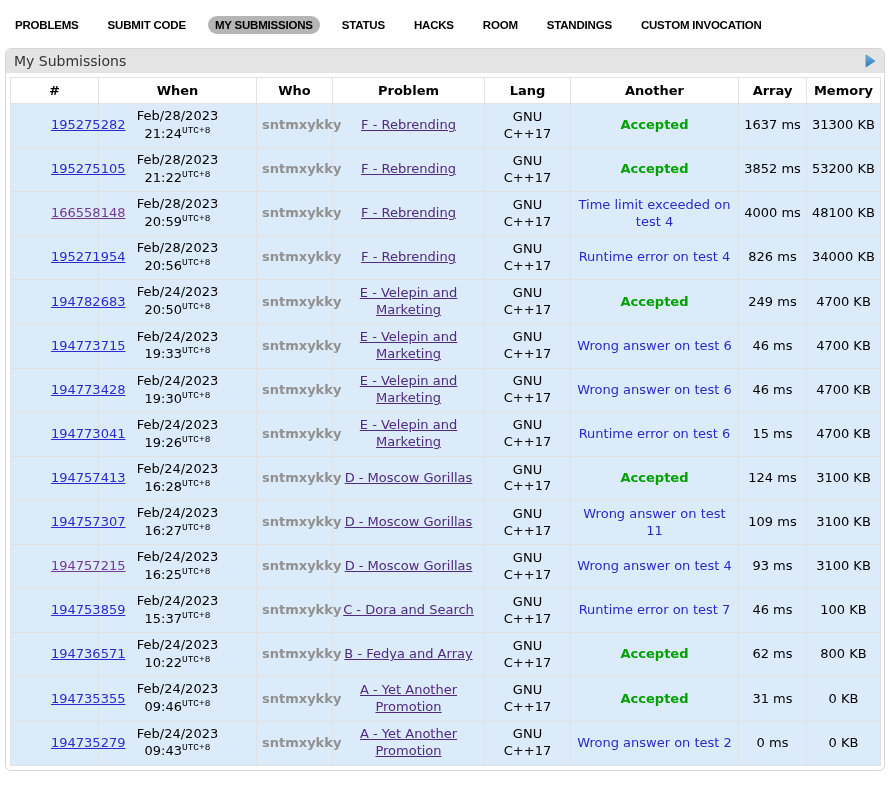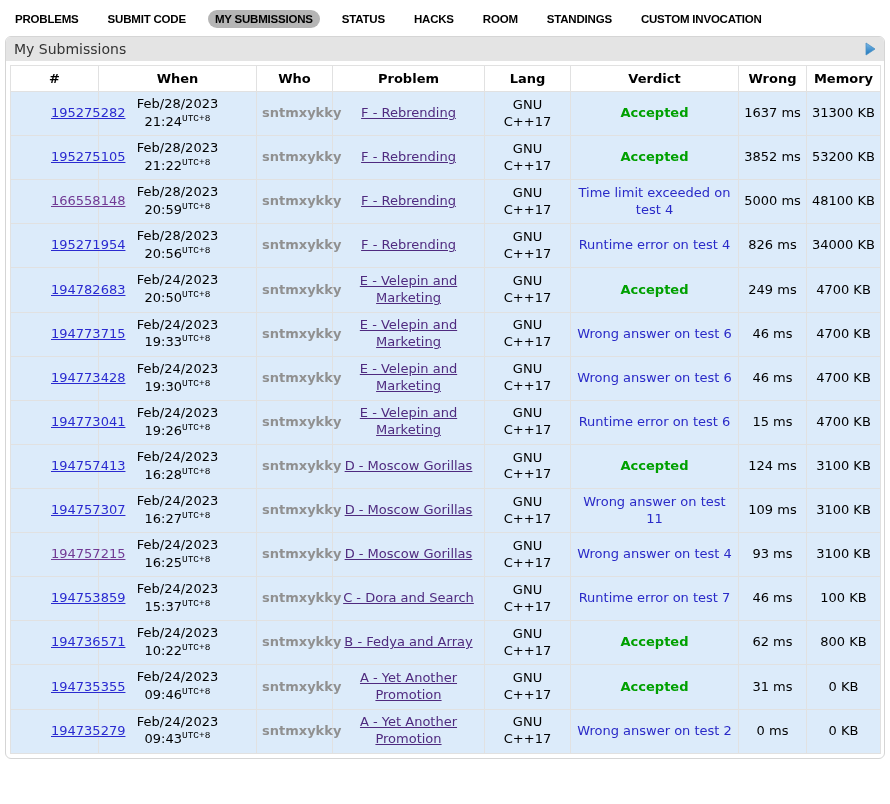--- a/index.html
+++ b/index.html
@@ -6,21 +6,21 @@
   html,body { margin:0; padding:0; background:#fff; }
   body {
     width:890px; height:804px;
     font-family:"DejaVu Sans","Liberation Sans",sans-serif;
     color:#000;
   }
 
   
   .topnav {
     display:flex; align-items:center; gap:15px;
-    padding:5px 8px 3px 8px; height:36px;
+    padding:5px 8px 3px 8px; height:48px;
   }
   .nav-item {
     font-family:"Liberation Sans",sans-serif;
     font-size:11.5px; font-weight:bold; letter-spacing:-0.2px;
     color:#000; text-transform:uppercase; cursor:pointer;
     padding:3px 7px; border-radius:10px; white-space:nowrap;
   }
   .nav-item.active { background:#b5b5b5; }
 
   
@@ -99,22 +99,22 @@
         <col style="width:68px">
           <col style="width:74px">
       </colgroup>
       <thead>
         <tr>
           <th>#</th>
           <th>When</th>
           <th>Who</th>
           <th>Problem</th>
           <th>Lang</th>
-          <th>Verdict</th>
-          <th>Wrong</th>
+          <th>Another</th>
+          <th>Array</th>
           <th>Memory</th>
         </tr>
       </thead>
       <tbody>
           <tr>
             <td><a class="id-link">195275282</a></td>
             <td>
               <div>Feb/28/2023</div>
               <div class="when-time">21:24<sup>UTC+8</sup></div>
             </td>
@@ -144,21 +144,21 @@
             <td><a class="id-link visited">166558148</a></td>
             <td>
               <div>Feb/28/2023</div>
               <div class="when-time">20:59<sup>UTC+8</sup></div>
             </td>
             <td><a class="who">sntmxykky</a></td>
             <td><a class="problem-link">F - Rebrending</a></td>
             <td class="lang">GNU
 C++17</td>
             <td><span class="verdict-rejected">Time limit exceeded on test 4</span></td>
-            <td>5000 ms</td>
+            <td>4000 ms</td>
             <td>48100 KB</td>
           </tr>
           <tr>
             <td><a class="id-link">195271954</a></td>
             <td>
               <div>Feb/28/2023</div>
               <div class="when-time">20:56<sup>UTC+8</sup></div>
             </td>
             <td><a class="who">sntmxykky</a></td>
             <td><a class="problem-link">F - Rebrending</a></td>

